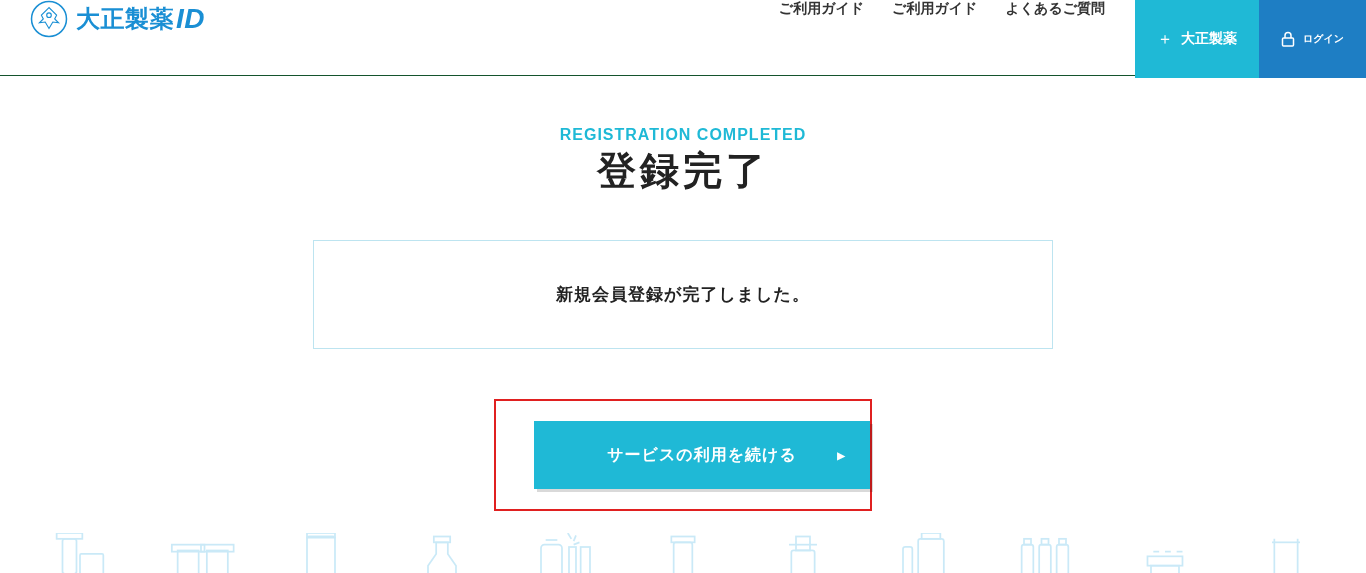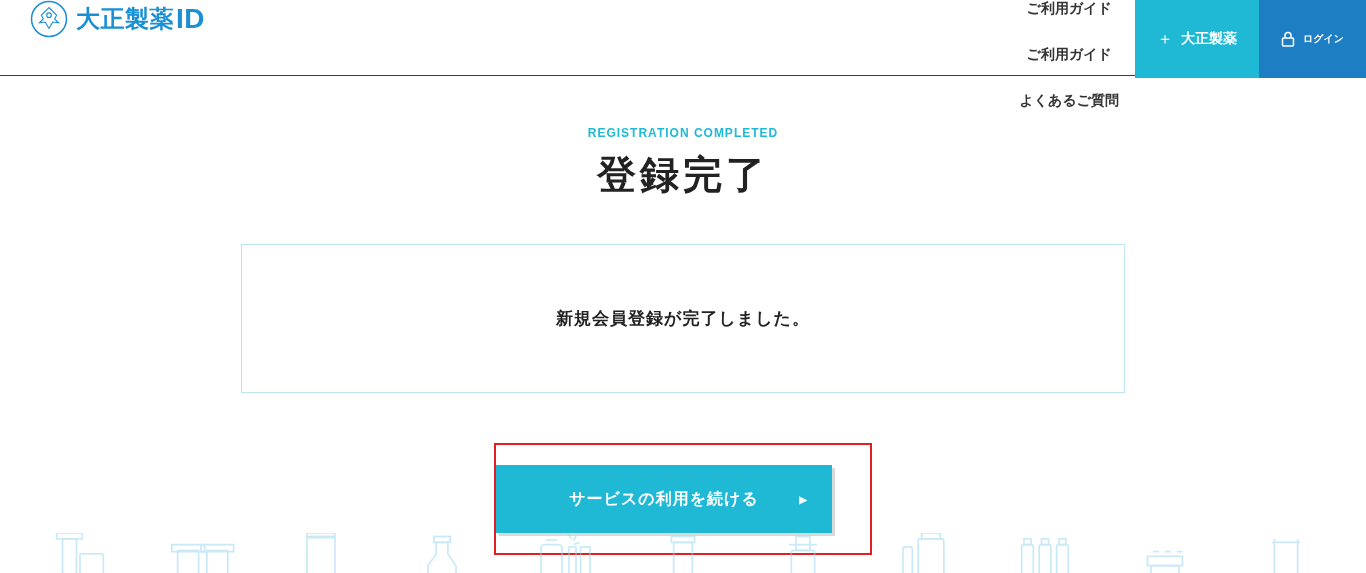--- a/index.html
+++ b/index.html
@@ -37,30 +37,30 @@
       font-weight: 700;
       color: #1a8fd4;
       letter-spacing: 0.5px;
       display: flex;
       align-items: center;
     }
     .logo-text .id-part {
       font-size: 28px;
       font-weight: 700;
       margin-left: 2px;
+      font-style: italic;
     }
     .nav-spacer {
       flex: 1;
     }
     .nav-links {
       display: flex;
       align-items: center;
       gap: 28px;
-      padding-right: 16px;
-      flex-direction: column;
+      padding-right: 30px;
     }
     .nav-link {
       font-size: 14px;
       font-weight: 700;
       color: #333;
       text-decoration: none;
       cursor: pointer;
     }
     .nav-buttons {
       display: flex;
@@ -95,53 +95,53 @@
     .plus-icon {
       font-size: 16px;
       font-weight: 300;
     }
     .main-content {
       padding-top: 50px;
       text-align: center;
     }
     .subtitle-en {
       color: #1fb9d6;
-      font-size: 12px;
+      font-size: 16px;
       font-weight: 600;
       letter-spacing: 1px;
-      margin-bottom: 8px;
+      margin-bottom: 0;
     }
     .title-jp {
       font-size: 39px;
       font-weight: 700;
       color: #222;
       letter-spacing: 4px;
       margin-bottom: 42px;
     }
     .message-box {
-      width: 884px;
+      width: 740px;
       margin: 0 auto 50px;
       border: 1px solid #bde4f0;
-      padding: 62px 0;
+      padding: 42px 0;
       text-align: center;
     }
     .message-text {
       font-size: 17px;
       font-weight: 600;
       color: #222;
       letter-spacing: 1px;
     }
     .highlight-box {
       width: 378px;
       height: 112px;
       margin: 0 auto;
       border: 2px solid #e02020;
       display: flex;
       align-items: center;
-      justify-content: flex-start;
+      justify-content: flex-end;
     }
     .continue-button {
       width: 336px;
       height: 68px;
       background: #1fb9d6;
       color: #fff;
       font-size: 16px;
       font-weight: 700;
       border: none;
       cursor: pointer;

